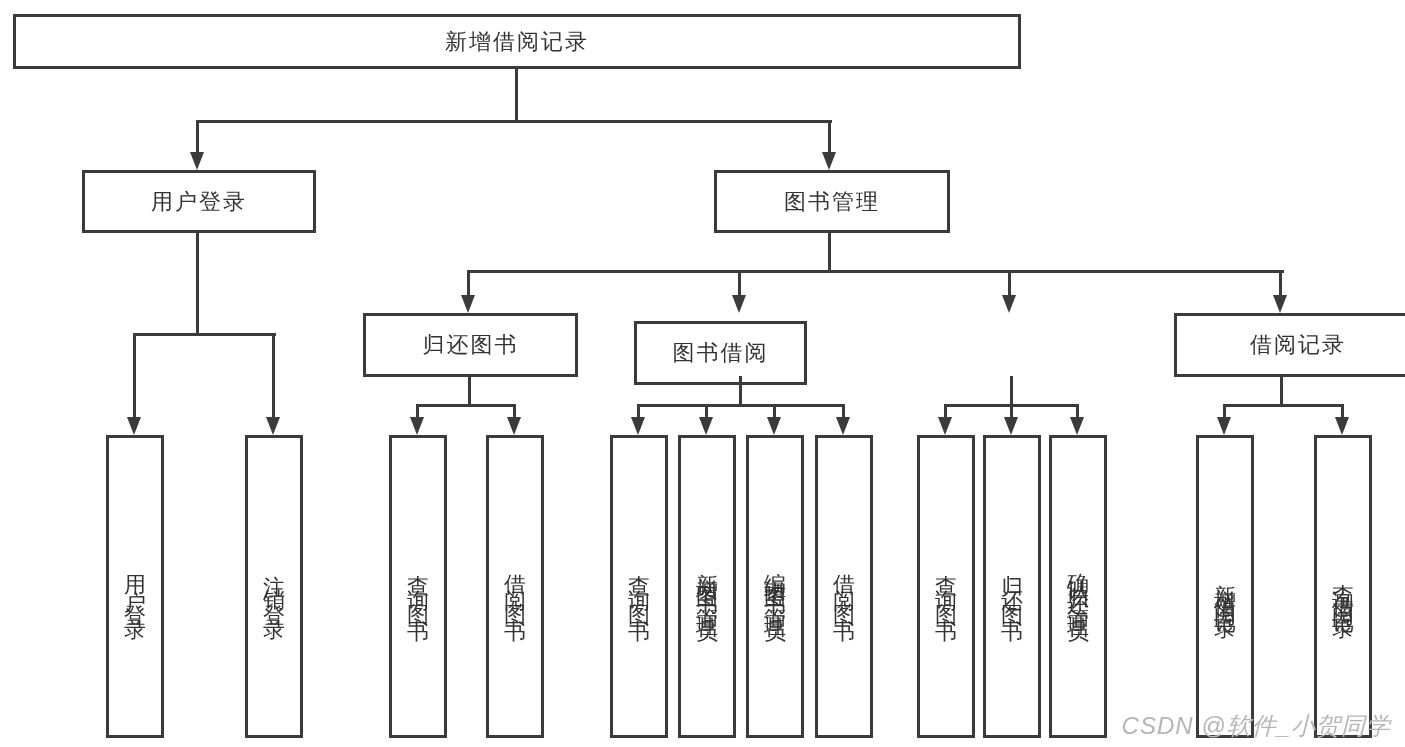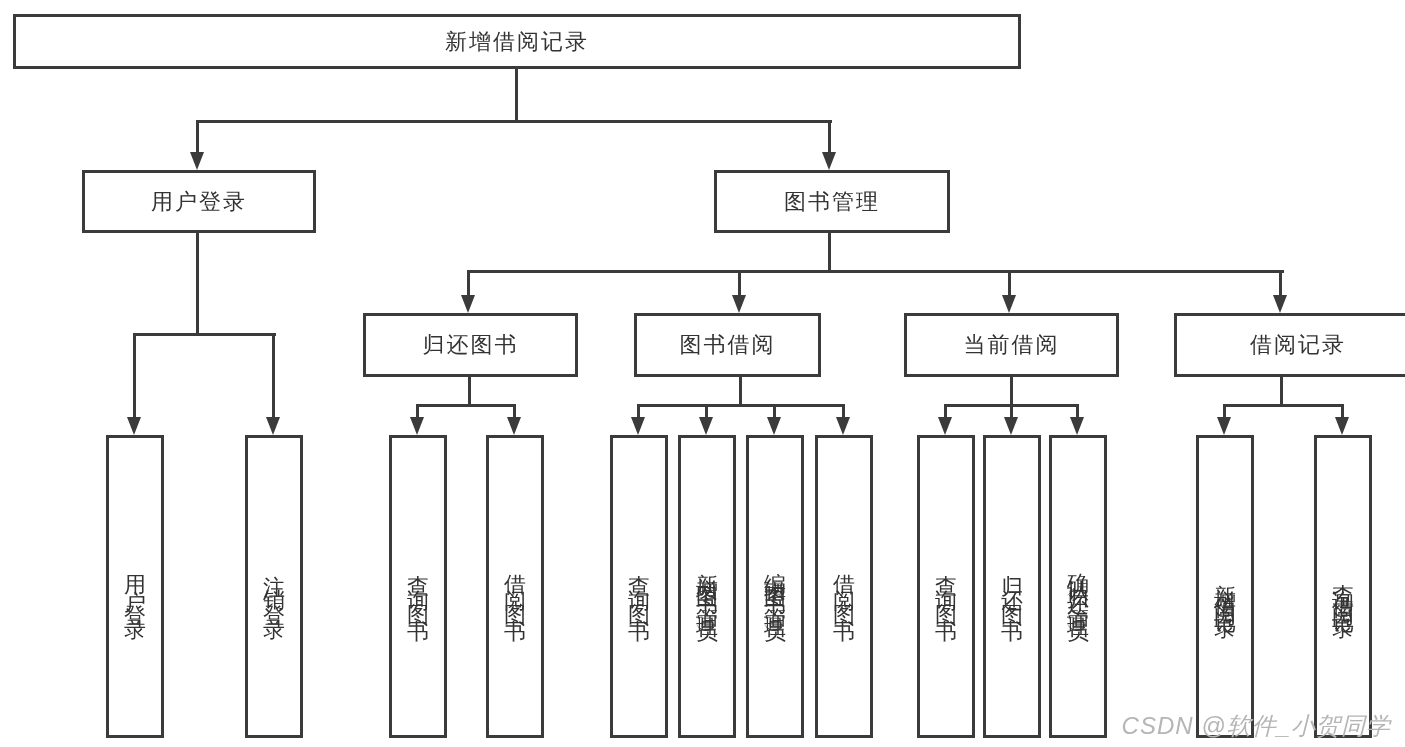--- a/index.html
+++ b/index.html
@@ -51,25 +51,22 @@
   <div class="box hbox" style="left:82px;top:170px;width:234px;height:63px">
     <span>用户登录</span>
   </div>
   <div class="box hbox" style="left:714px;top:170px;width:236px;height:63px">
     <span>图书管理</span>
   </div>
 
   <div class="box hbox" style="left:363px;top:313px;width:215px;height:64px">
     <span>归还图书</span>
   </div>
-  <div class="box hbox" style="left:634px;top:313px;width:187px;height:64px">
+  <div class="box hbox" style="left:634px;top:321px;width:173px;height:64px">
     <span>图书借阅</span>
-  </div>
-  <div class="box hbox" style="left:904px;top:313px;width:215px;height:64px">
-    <span>当前借阅</span>
   </div>
   <div class="box hbox" style="left:1174px;top:313px;width:248px;height:64px">
     <span>借阅记录</span>
   </div>
 
   <div class="box vbox" style="left:106px;top:435px;width:58px;height:303px">
     <span class="vlabel short">用户登录</span>
   </div>
   <div class="box vbox" style="left:245px;top:435px;width:58px;height:303px">
     <span class="vlabel short">注销登录</span>

